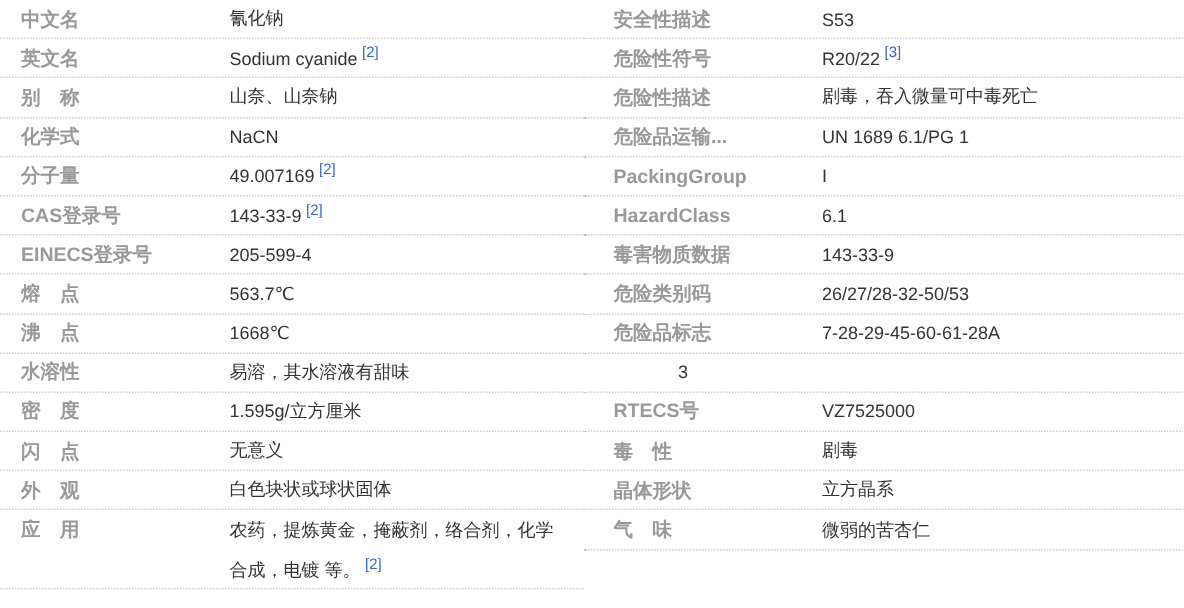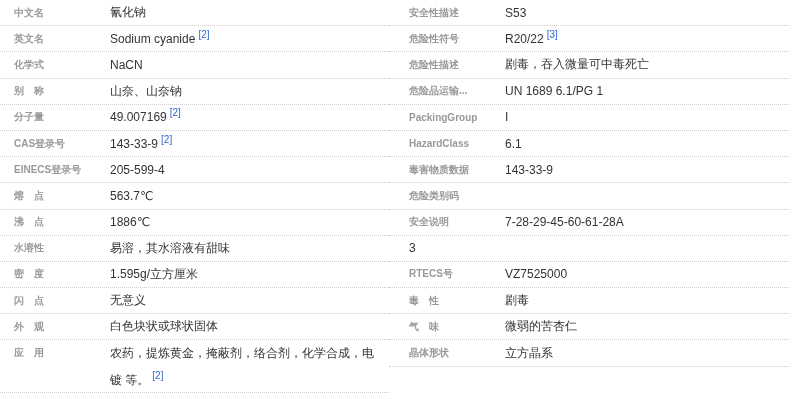--- a/index.html
+++ b/index.html
@@ -31,31 +31,32 @@
   }
   .row.tall .label,
   .row.tall .value { line-height: 26.2px; }
 
   .col-left  .row { padding-left: 14px; }
   .col-right .row { padding-left: 20px; }
 
   .label {
     flex: none;
     width: 96px;
-    font-size: 10px;
+    font-size: 13px;
     font-weight: bold;
     color: var(--label-color, #999999);
     white-space: nowrap;
     overflow: hidden;
   }
   .value {
     flex: 1;
     font-size: 12px;
     color: var(--value-color, #333333);
     padding-right: 10px;
+    margin-left: 43px;
   }
   .ref {
     color: var(--link-color, #3366cc);
     font-size: 10px;
     margin-left: 3px;
     text-decoration: none;
     cursor: pointer;
     line-height: 0;
   }
 </style>
@@ -68,30 +69,30 @@
     <span class="label">中文名</span>
     <span class="value"><span>氰化钠</span></span>
   </div>
 
   <div class="row">
     <span class="label">英文名</span>
     <span class="value"><span>Sodium cyanide</span><sup class="ref">[2]</sup></span>
   </div>
 
   <div class="row">
+    <span class="label">别　称</span>
+    <span class="value"><span>山奈、山奈钠</span></span>
+  </div>
+
+  <div class="row">
     <span class="label">化学式</span>
     <span class="value"><span>NaCN</span></span>
   </div>
 
   <div class="row">
-    <span class="label">别　称</span>
-    <span class="value"><span>山奈、山奈钠</span></span>
-  </div>
-
-  <div class="row">
     <span class="label">分子量</span>
     <span class="value"><span>49.007169</span><sup class="ref">[2]</sup></span>
   </div>
 
   <div class="row">
     <span class="label">CAS登录号</span>
     <span class="value"><span>143-33-9</span><sup class="ref">[2]</sup></span>
   </div>
 
   <div class="row">
@@ -99,21 +100,21 @@
     <span class="value"><span>205-599-4</span></span>
   </div>
 
   <div class="row">
     <span class="label">熔　点</span>
     <span class="value"><span>563.7℃</span></span>
   </div>
 
   <div class="row">
     <span class="label">沸　点</span>
-    <span class="value"><span>1886℃</span></span>
+    <span class="value"><span>1668℃</span></span>
   </div>
 
   <div class="row">
     <span class="label">水溶性</span>
     <span class="value"><span>易溶，其水溶液有甜味</span></span>
   </div>
 
   <div class="row">
     <span class="label">密　度</span>
     <span class="value"><span>1.595g/立方厘米</span></span>
@@ -165,45 +166,46 @@
     <span class="value"><span>6.1</span></span>
   </div>
 
   <div class="row">
     <span class="label">毒害物质数据</span>
     <span class="value"><span>143-33-9</span></span>
   </div>
 
   <div class="row">
     <span class="label">危险类别码</span>
-  </div>
-
-
-  <div class="row">
-    <span class="label">安全说明</span>
+    <span class="value"><span>26/27/28-32-50/53</span></span>
+  </div>
+
+
+  <div class="row">
+    <span class="label">危险品标志</span>
     <span class="value"><span>7-28-29-45-60-61-28A</span></span>
   </div>
 
   <div class="row">
     <span class="value"><span>3</span></span>
   </div>
 
   <div class="row">
     <span class="label">RTECS号</span>
     <span class="value"><span>VZ7525000</span></span>
   </div>
 
   <div class="row">
     <span class="label">毒　性</span>
     <span class="value"><span>剧毒</span></span>
   </div>
 
   <div class="row">
+    <span class="label">晶体形状</span>
+    <span class="value"><span>立方晶系</span></span>
+  </div>
+
+  <div class="row">
     <span class="label">气　味</span>
     <span class="value"><span>微弱的苦杏仁</span></span>
   </div>
-
-  <div class="row">
-    <span class="label">晶体形状</span>
-    <span class="value"><span>立方晶系</span></span>
-  </div>
 </div>
 </div>
 
 </body></html>

